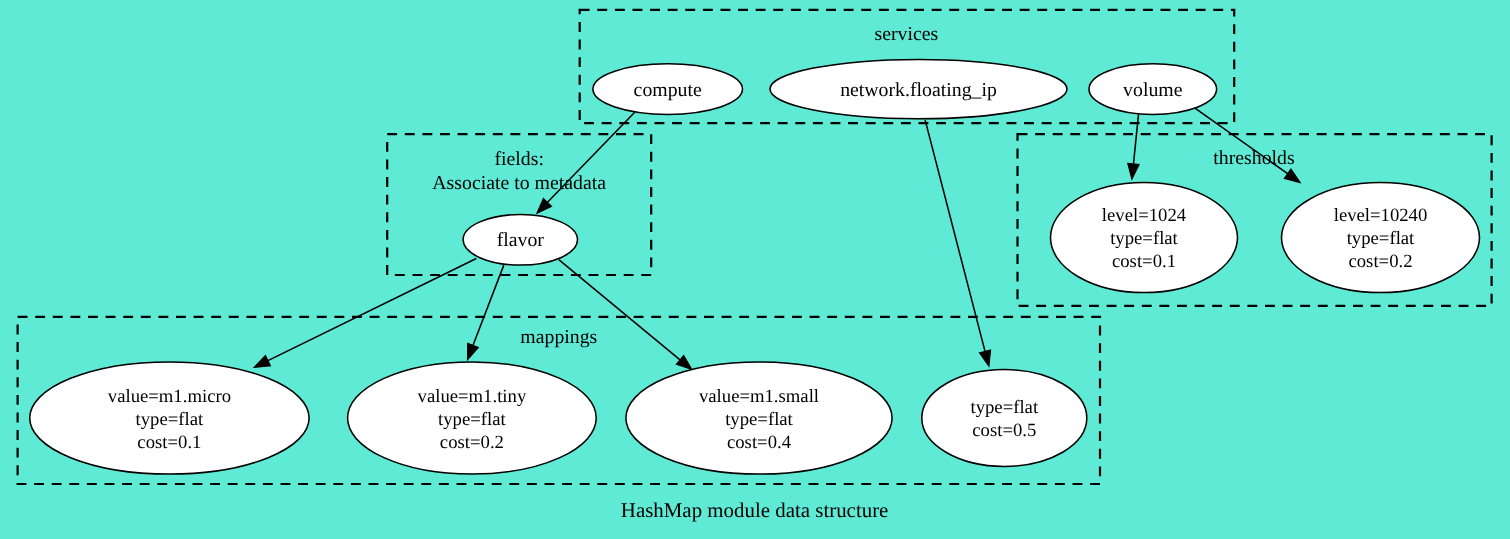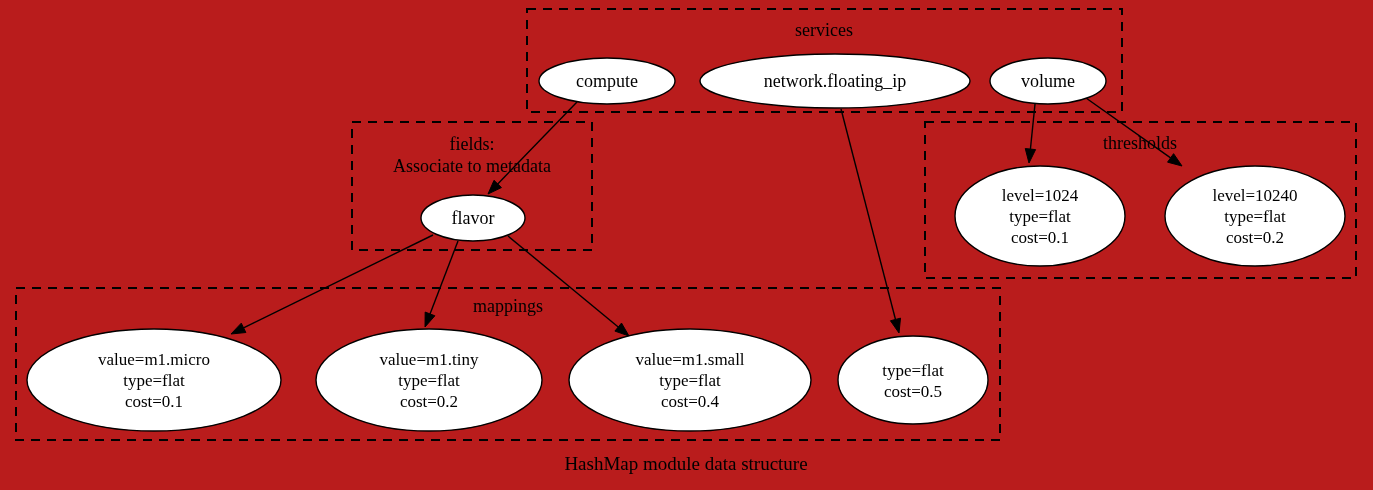--- a/index.html
+++ b/index.html
@@ -7,21 +7,21 @@
     padding: 0;
     background: #ffffff;
   }
   body {
     font-family: "Liberation Serif", "DejaVu Serif", serif;
   }
   #graph-canvas {
     position: relative;
     width: 1373px;
     height: 490px;
-    background: #b91c1c;
+    background: #5eead4;
     overflow: hidden;
   }
   #graph-svg {
     position: absolute;
     left: 0;
     top: 0;
     width: 1373px;
     height: 490px;
     display: block;
   }

